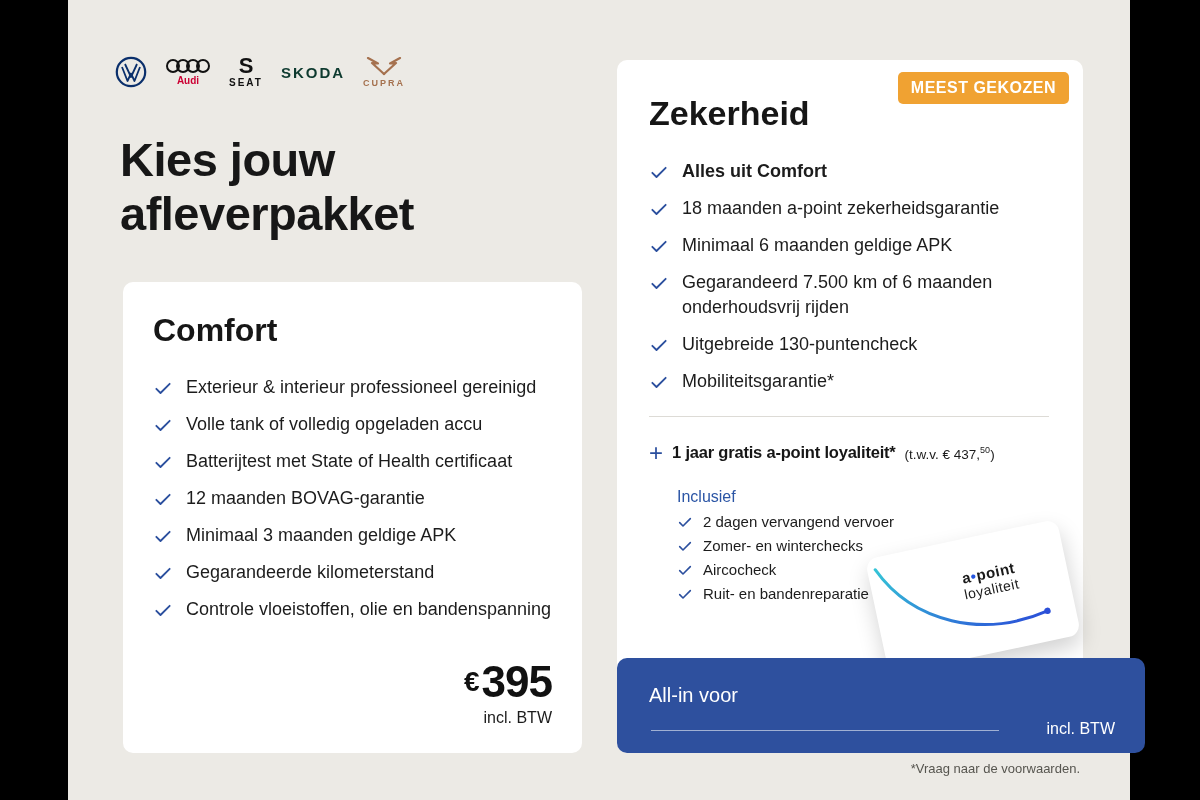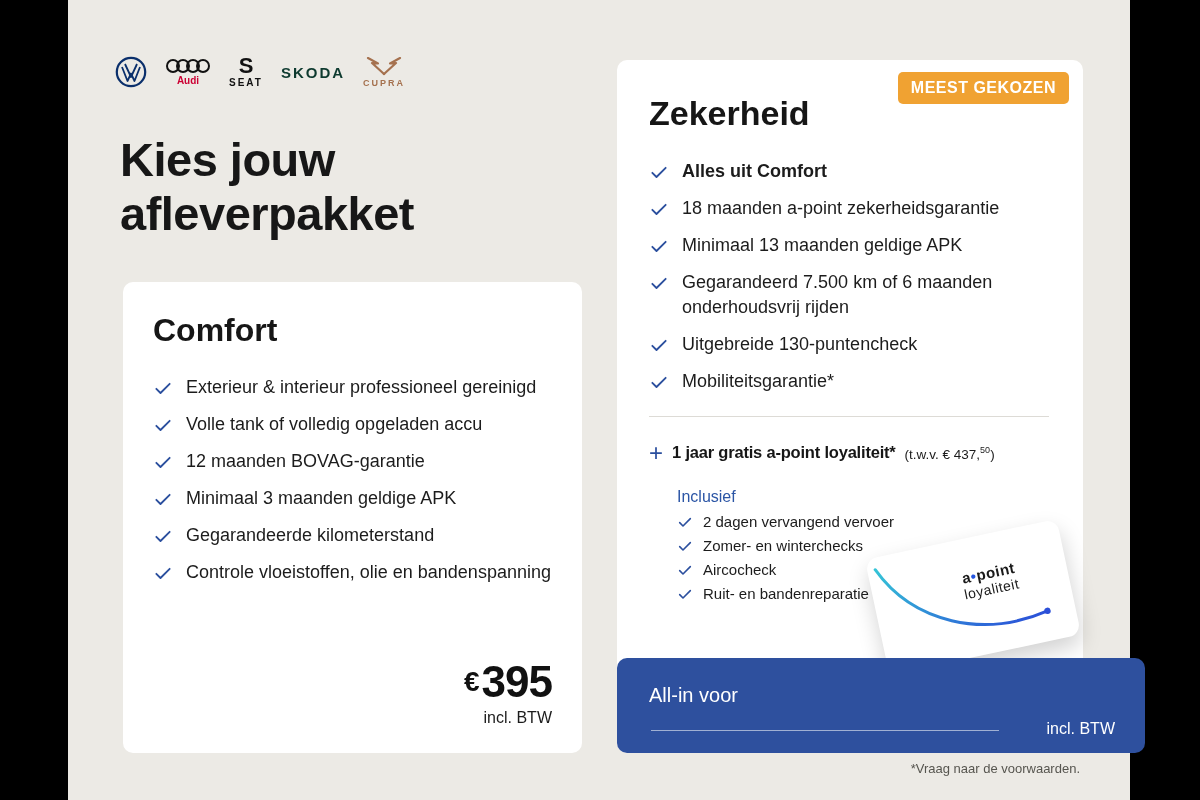--- a/index.html
+++ b/index.html
@@ -129,20 +129,26 @@
         <div class="li">
           <svg class="chk" width="20" height="20" viewBox="0 0 24 24">
               <path d="M4 13l5 5L20 7" fill="none" stroke="#2B4F9E" stroke-width="2.2" stroke-linecap="round" stroke-linejoin="round"></path>
             </svg>
           <span>Volle tank of volledig opgeladen accu</span>
         </div>
         <div class="li">
           <svg class="chk" width="20" height="20" viewBox="0 0 24 24">
               <path d="M4 13l5 5L20 7" fill="none" stroke="#2B4F9E" stroke-width="2.2" stroke-linecap="round" stroke-linejoin="round"></path>
             </svg>
+          <span>Batterijtest met State of Health certificaat</span>
+        </div>
+        <div class="li">
+          <svg class="chk" width="20" height="20" viewBox="0 0 24 24">
+              <path d="M4 13l5 5L20 7" fill="none" stroke="#2B4F9E" stroke-width="2.2" stroke-linecap="round" stroke-linejoin="round"></path>
+            </svg>
           <span>12 maanden BOVAG-garantie</span>
         </div>
         <div class="li">
           <svg class="chk" width="20" height="20" viewBox="0 0 24 24">
               <path d="M4 13l5 5L20 7" fill="none" stroke="#2B4F9E" stroke-width="2.2" stroke-linecap="round" stroke-linejoin="round"></path>
             </svg>
           <span>Minimaal 3 maanden geldige APK</span>
         </div>
         <div class="li">
           <svg class="chk" width="20" height="20" viewBox="0 0 24 24">
@@ -176,21 +182,21 @@
         <div class="li">
           <svg class="chk" width="20" height="20" viewBox="0 0 24 24">
               <path d="M4 13l5 5L20 7" fill="none" stroke="#2B4F9E" stroke-width="2.2" stroke-linecap="round" stroke-linejoin="round"></path>
             </svg>
           <span>18 maanden a-point zekerheidsgarantie</span>
         </div>
         <div class="li">
           <svg class="chk" width="20" height="20" viewBox="0 0 24 24">
               <path d="M4 13l5 5L20 7" fill="none" stroke="#2B4F9E" stroke-width="2.2" stroke-linecap="round" stroke-linejoin="round"></path>
             </svg>
-          <span>Minimaal 13 maanden geldige APK</span>
+          <span>Minimaal 6 maanden geldige APK</span>
         </div>
         <div class="li">
           <svg class="chk" width="20" height="20" viewBox="0 0 24 24">
               <path d="M4 13l5 5L20 7" fill="none" stroke="#2B4F9E" stroke-width="2.2" stroke-linecap="round" stroke-linejoin="round"></path>
             </svg>
           <span>Gegarandeerd 7.500 km of 6 maanden onderhoudsvrij rijden</span>
         </div>
         <div class="li">
           <svg class="chk" width="20" height="20" viewBox="0 0 24 24">
               <path d="M4 13l5 5L20 7" fill="none" stroke="#2B4F9E" stroke-width="2.2" stroke-linecap="round" stroke-linejoin="round"></path>

